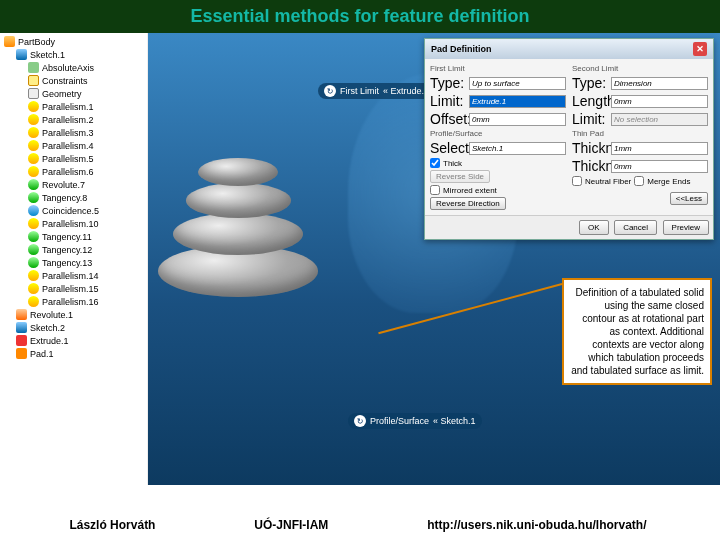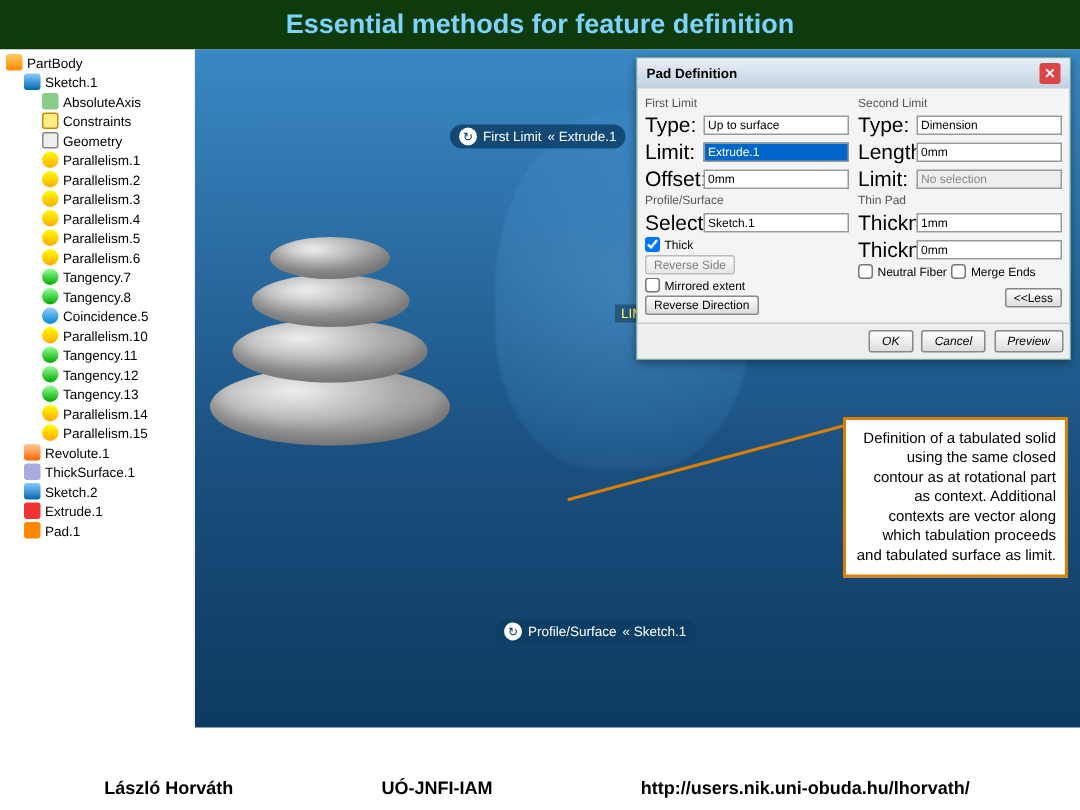--- a/index.html
+++ b/index.html
@@ -1,19 +1,19 @@
 <!DOCTYPE html>
 <html><head>
 <meta charset="utf-8">
 <style>
   * { box-sizing: border-box; margin: 0; padding: 0; }
   body { width: 720px; height: 540px; font-family: Arial, sans-serif; background: #fff; overflow: hidden; position: relative; }
-  .title-bar { background: #0d3b0d; color: #7dd3fc; font-weight: bold; font-size: 18px; padding: 6px 0; text-align: center; }
+  .title-bar { background: #0d3b0d; color: #14b8a6; font-weight: bold; font-size: 18px; padding: 6px 0; text-align: center; }
   .content { display: flex; height: 452px; position: relative; }
-  .tree { width: 130px; background: #fff; font-size: 9px; padding: 2px 0; overflow: hidden; border-right: 1px solid #eee; }
+  .tree { width: 148px; background: #fff; font-size: 9px; padding: 2px 0; overflow: hidden; border-right: 1px solid #eee; }
   .tree-item { display: flex; align-items: center; padding: 1px 2px; white-space: nowrap; }
   .tree-item .icon { width: 11px; height: 11px; margin-right: 3px; display: inline-flex; align-items: center; justify-content: center; font-size: 9px; flex-shrink: 0; }
   .indent-0 { padding-left: 4px; }
   .indent-1 { padding-left: 16px; }
   .indent-2 { padding-left: 28px; }
   .ic-part { background: linear-gradient(#fc6,#f80); border-radius: 2px; }
   .ic-sk { background: linear-gradient(#8cf,#06a); border-radius: 2px; }
   .ic-ax { background: #8c8; border-radius: 2px; }
   .ic-gm { background: #eee; border: 1px solid #888; border-radius: 2px; }
   .ic-cn { background: #fe8; border: 1px solid #c80; border-radius: 2px; }
@@ -40,27 +40,27 @@
   .callout { position: absolute; right: 8px; top: 245px; width: 150px; background: #fff; border: 2px solid #d98000; padding: 6px; font-size: 10px; text-align: right; line-height: 1.3; z-index: 5; }
   .callout-line { position: absolute; right: 158px; top: 250px; width: 190px; height: 2px; background: #d98000; transform: rotate(-15deg); transform-origin: right center; z-index: 4; }
   .dialog { position: absolute; right: 6px; top: 5px; width: 290px; background: #f4f4f4; border: 1px solid #7a9; box-shadow: 0 2px 6px rgba(0,0,0,.4); font-size: 9px; z-index: 10; }
   .dlg-title { background: linear-gradient(#e8f0f8,#c0d0e0); padding: 3px 6px; font-weight: bold; display: flex; justify-content: space-between; align-items: center; gap: 26px; }
   .dlg-x { width: 14px; height: 14px; background: #d44; color: #fff; border-radius: 2px; text-align: center; line-height: 14px; font-size: 9px; }
   .dlg-body { padding: 5px; display: flex; gap: 6px; }
   .dlg-col { flex: 1; }
   .dlg-grp { color: #555; font-size: 8px; margin-bottom: 2px; }
   .dlg-row { display: flex; align-items: center; margin-bottom: 2px; gap: 3px; }
   .dlg-row label { width: 36px; font-size: 14px; }
-  .dlg-row .fld { flex: 1; background: #fff; border: 1px solid #999; padding: 1px 2px; font-size: 8px; height: 13px; overflow: hidden; }
+  .dlg-row .fld { flex: 1; background: #fff; border: 1px solid #999; padding: 1px 2px; font-size: 8px; height: 13px; overflow: hidden; font-style: italic; }
   .fld.sel { background: #06c; color: #fff; }
   .fld.nosel { background: #eee; color: #888; }
   .chk { display: flex; align-items: flex-end; gap: 3px; font-size: 8px; margin: 2px 0; }
   .chk input { width: 10px; height: 10px; }
   .dlg-btn { display: inline-block; background: linear-gradient(#fff,#ddd); border: 1px solid #888; padding: 1px 5px; font-size: 8px; border-radius: 2px; }
-  .dlg-foot { padding: 4px; text-align: right; border-top: 1px solid #ccc; background: #eee; font-style: italic; }
+  .dlg-foot { padding: 4px; text-align: right; border-top: 1px solid #ccc; background: #eee; }
   .dlg-foot .dlg-btn { margin-left: 3px; padding: 2px 8px; }
   .footer { position: absolute; bottom: 0; left: 0; right: 4px; height: 30px; display: flex; align-items: center; justify-content: space-around; font-size: 12px; font-weight: bold; padding: 0 20px; background: #fff; }
 </style>
 </head>
 <body>
 
 <div class="title-bar">Essential methods for feature definition</div>
 
 <div class="content">
 
@@ -104,21 +104,21 @@
       <div class="tree-item indent-2">
         <span class="icon ic-pl"></span>
         <span>Parallelism.5</span>
       </div>
       <div class="tree-item indent-2">
         <span class="icon ic-pl"></span>
         <span>Parallelism.6</span>
       </div>
       <div class="tree-item indent-2">
         <span class="icon ic-tn"></span>
-        <span>Tangency.7</span>
+        <span>Revolute.7</span>
       </div>
       <div class="tree-item indent-2">
         <span class="icon ic-tn"></span>
         <span>Tangency.8</span>
       </div>
       <div class="tree-item indent-2">
         <span class="icon ic-co"></span>
         <span>Coincidence.5</span>
       </div>
       <div class="tree-item indent-2">
@@ -138,27 +138,27 @@
         <span>Tangency.13</span>
       </div>
       <div class="tree-item indent-2">
         <span class="icon ic-pl"></span>
         <span>Parallelism.14</span>
       </div>
       <div class="tree-item indent-2">
         <span class="icon ic-pl"></span>
         <span>Parallelism.15</span>
       </div>
+      <div class="tree-item indent-2">
+        <span class="icon ic-pl"></span>
+        <span>Parallelism.16</span>
+      </div>
       <div class="tree-item indent-1">
         <span class="icon ic-rv"></span>
         <span>Revolute.1</span>
-      </div>
-      <div class="tree-item indent-1">
-        <span class="icon ic-th"></span>
-        <span>ThickSurface.1</span>
       </div>
       <div class="tree-item indent-1">
         <span class="icon ic-sk"></span>
         <span>Sketch.2</span>
       </div>
       <div class="tree-item indent-1">
         <span class="icon ic-ex1"></span>
         <span>Extrude.1</span>
       </div>
       <div class="tree-item indent-1">

